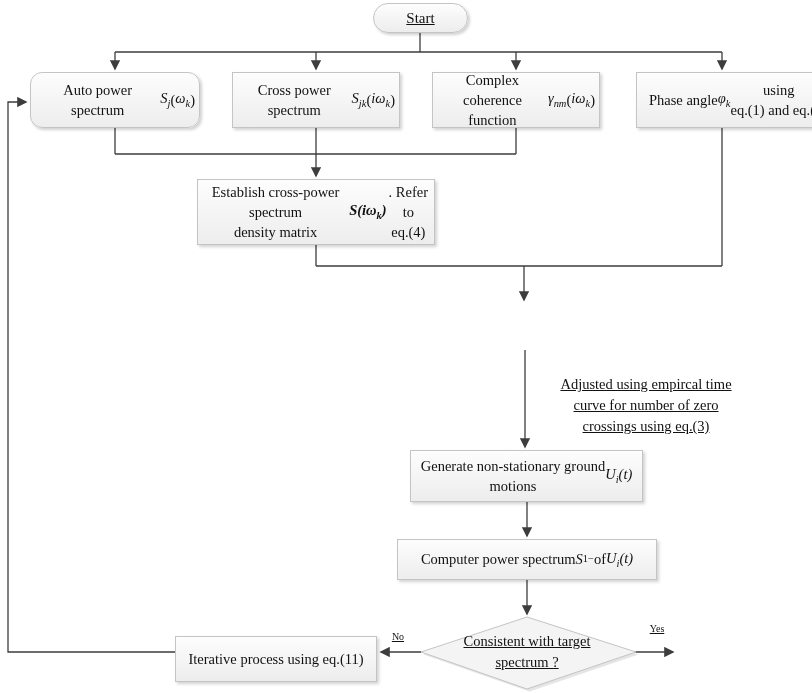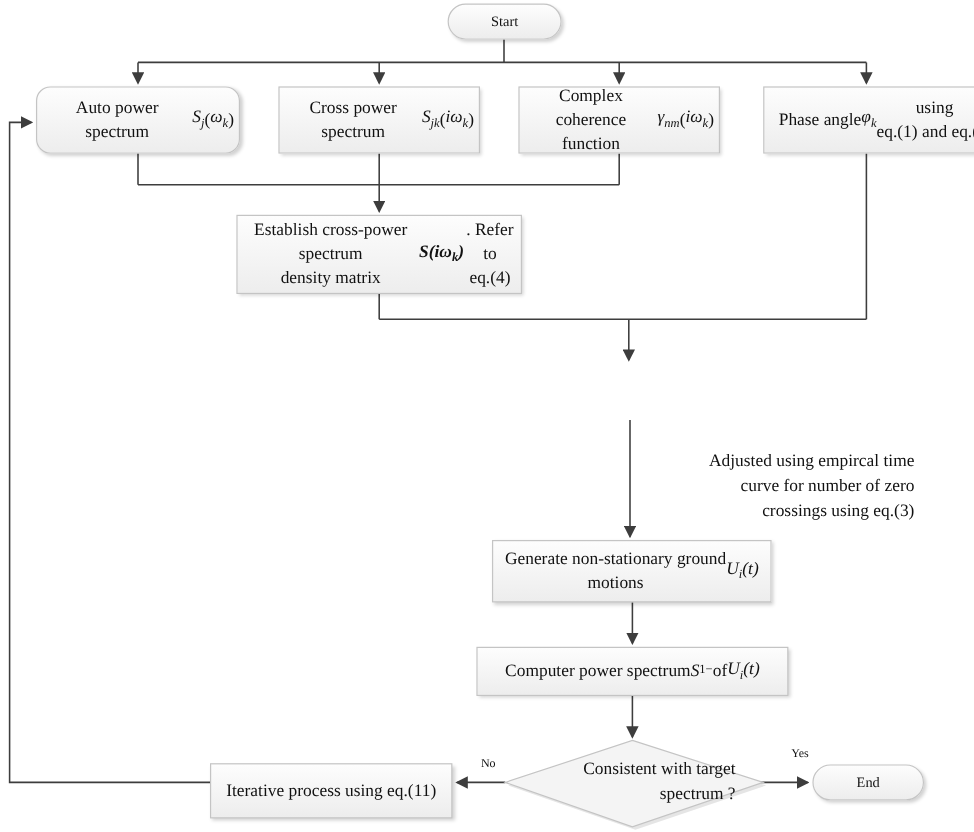--- a/index.html
+++ b/index.html
@@ -16,25 +16,25 @@
   .node {
     position: absolute; z-index: 2;
     display: flex; align-items: center; justify-content: center;
     text-align: center;
     font-size: 14.5px; line-height: 1.4;
     border: 1px solid #c4c4c4;
     background: linear-gradient(180deg, #fdfdfd 0%, #ededed 100%);
     box-shadow: 2px 2px 3px rgba(0,0,0,0.18);
     padding: 2px 4px;
   }
-  .oval { border-radius: 16px; font-size: 12px; }
+  .oval { border-radius: 16px; font-size: 15px; text-decoration: underline; }
   .plain {
     position: absolute; z-index: 2;
     border: none; background: none; box-shadow: none;
-    text-align: right; font-size: 14.5px; line-height: 1.45;
+    text-align: center; font-size: 14.5px; line-height: 1.45; text-decoration: underline;
   }
   .edge-label { font-size: 10px; }
   i { font-style: italic; }
   sub, sup { font-size: 0.72em; }
 </style>
 </head>
 <body>
 
 <div class="canvas">
 
@@ -98,15 +98,14 @@
   <div class="node" style="left:397px; top:539px; width:260px; height:41px;">Computer power spectrum <i>S</i><sub>1</sub><sup>−</sup> of <i>U<sub>i</sub>(t)</i></div>
 
   <div class="plain" style="left:441px; top:631px; width:172px;">Consistent with target<br>spectrum ?</div>
 
   <div class="node" style="left:175px; top:636px; width:202px; height:46px;">Iterative process using eq.(11)</div>
 
   <div class="plain edge-label" style="left:383px; top:630px; width:30px;">No</div>
 
   <div class="plain edge-label" style="left:640px; top:622px; width:34px;">Yes</div>
 
-  <div class="node oval" style="left:677px; top:637px; width:93px; height:30px;">End</div>
 
 </div>
 
 </body></html>

